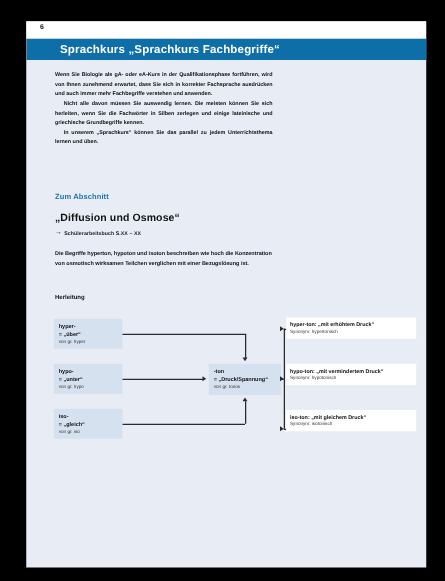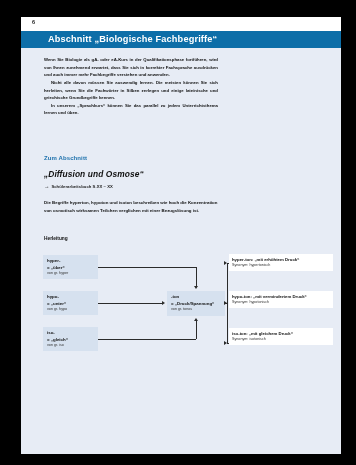--- a/index.html
+++ b/index.html
@@ -53,21 +53,20 @@
   .intro p.indent{text-indent:7px;}
   .zum-abschnitt{
     position:absolute;left:23px;top:138px;
     font-size:6px;font-weight:bold;color:#1f72ad;
     letter-spacing:0.1px;
   }
   .abschnitt-title{
     position:absolute;left:23px;top:152px;
     font-size:8.4px;font-weight:bold;color:#111111;
     letter-spacing:0.1px;
-    font-style:italic;
   }
   .ref-line{
     position:absolute;left:23px;top:167px;
     font-size:4.2px;font-weight:bold;color:#222222;
     display:flex;align-items:center;gap:2px;
   }
   .arrow-glyph{
     font-size:5.4px;color:#111111;line-height:1;font-weight:bold;
   }
   .ref-text{letter-spacing:0.05px;}
@@ -156,21 +155,21 @@
 </head>
 <body>
 
 <div class="page-frame">
   <div class="page">
 
     <div class="top-white"></div>
     <div class="page-number">6</div>
 
     <div class="title-bar"></div>
-    <div class="title-text">Abschnitt „Biologische Fachbegriffe“</div>
+    <div class="title-text">Sprachkurs „Sprachkurs Fachbegriffe“</div>
 
     <div class="intro">
       <p>Wenn Sie Biologie als gA- oder eA-Kurs in der Qualifikationsphase fortführen, wird von Ihnen zunehmend erwartet, dass Sie sich in korrekter Fachsprache ausdrücken und auch immer mehr Fachbegriffe verstehen und anwenden.</p>
       <p class="indent">Nicht alle davon müssen Sie auswendig lernen. Die meisten können Sie sich herleiten, wenn Sie die Fachwörter in Silben zerlegen und einige lateinische und griechische Grundbegriffe kennen.</p>
       <p class="indent">In unserem „Sprachkurs“ können Sie das parallel zu jedem Unterrichtsthema lernen und üben.</p>
     </div>
 
     <div class="zum-abschnitt">Zum Abschnitt</div>
     <div class="abschnitt-title">„Diffusion und Osmose“</div>
 

